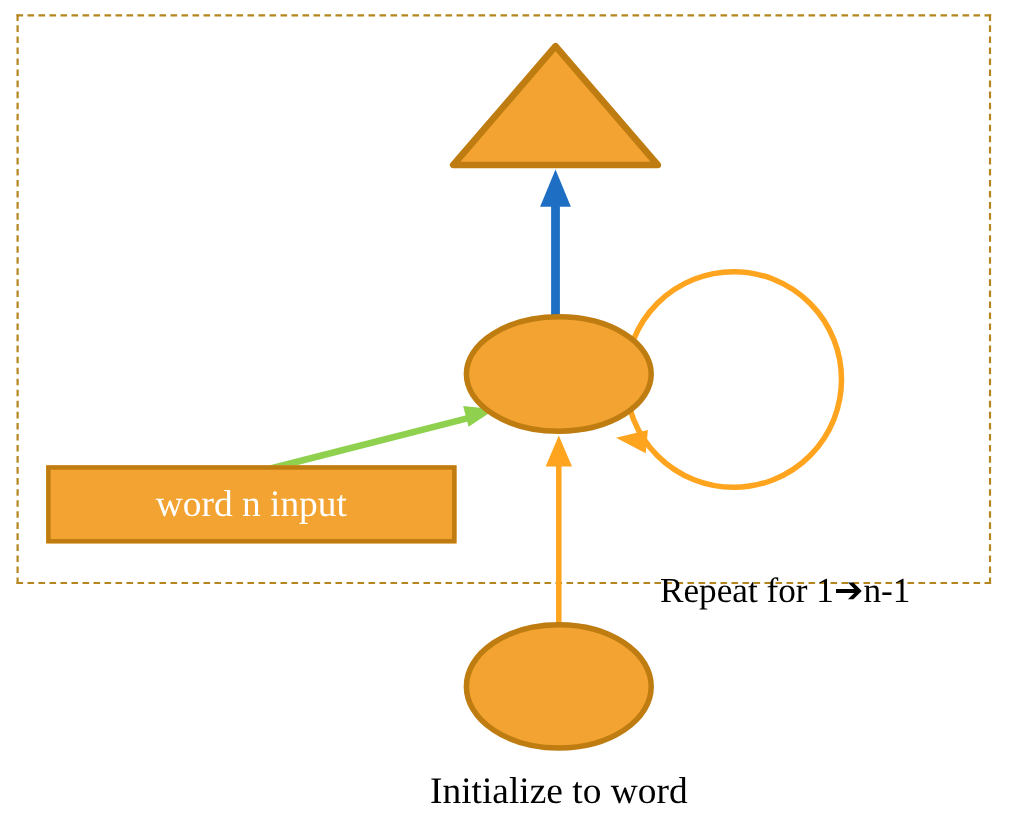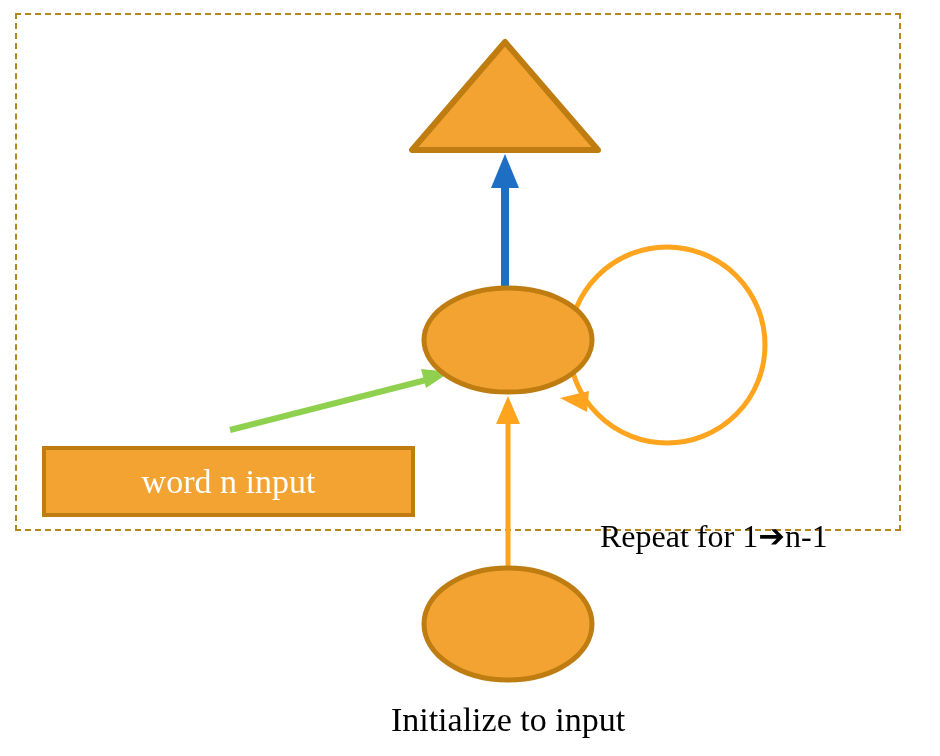--- a/index.html
+++ b/index.html
@@ -54,21 +54,21 @@
   .blue-head { fill: var(--blue-arrow, #1E6FC4); }
   .green-line {
     stroke: var(--green-arrow, #8FD14F);
     stroke-width: 6;
   }
   .green-head { fill: var(--green-arrow, #8FD14F); }
 
   .word-box {
     position: absolute;
     left: 42px;
-    top: 446px;
+    top: 423px;
     width: 373px;
     height: 71px;
     box-sizing: border-box;
     background: var(--shape-fill, #F2A331);
     border: 4px solid var(--shape-stroke, #BE7C11);
     display: flex;
     align-items: center;
     justify-content: center;
   }
   .word-box span {
@@ -125,15 +125,15 @@
 
     <ellipse cx="508" cy="624" rx="84" ry="56" class="shape" stroke-width="5"></ellipse>
   </svg>
 
   <div class="word-box">
     <span>word n input</span>
   </div>
 
   <div class="repeat-label">Repeat for 1➔n-1</div>
 
-  <div class="init-label">Initialize to input</div>
+  <div class="init-label">Initialize to word</div>
 
 </div>
 
 </body></html>

